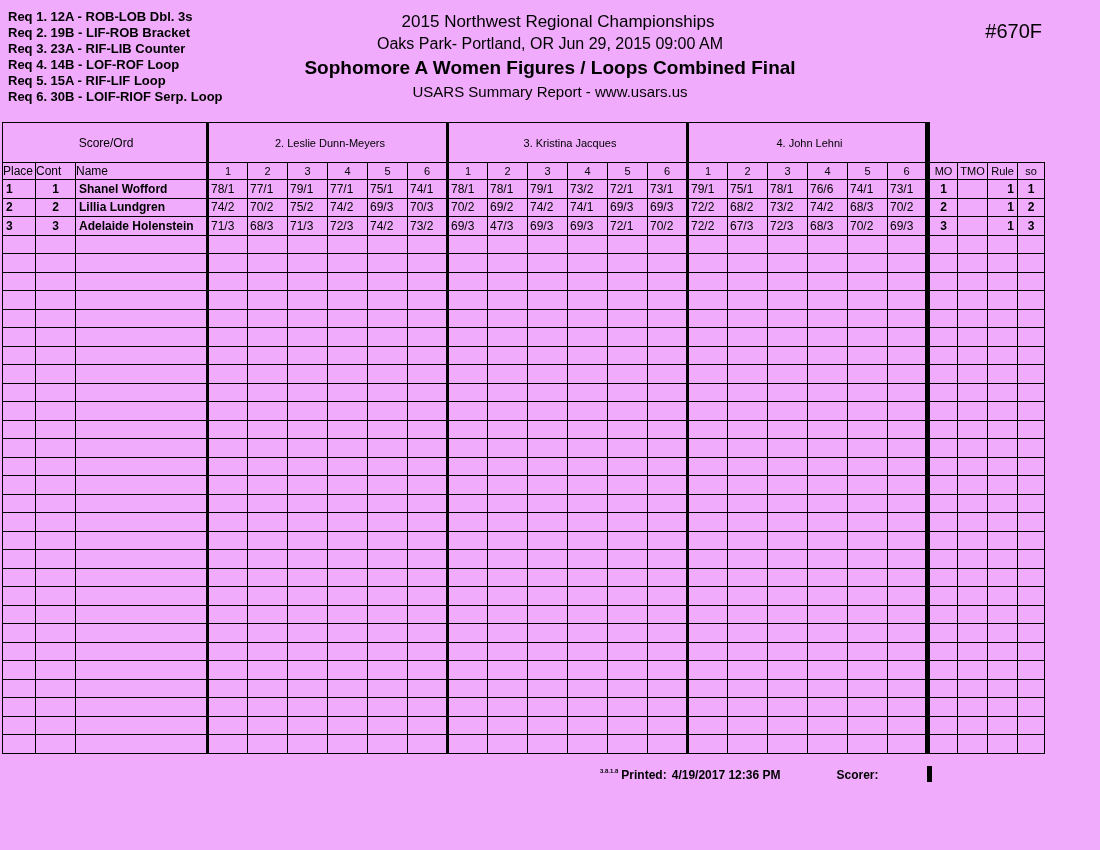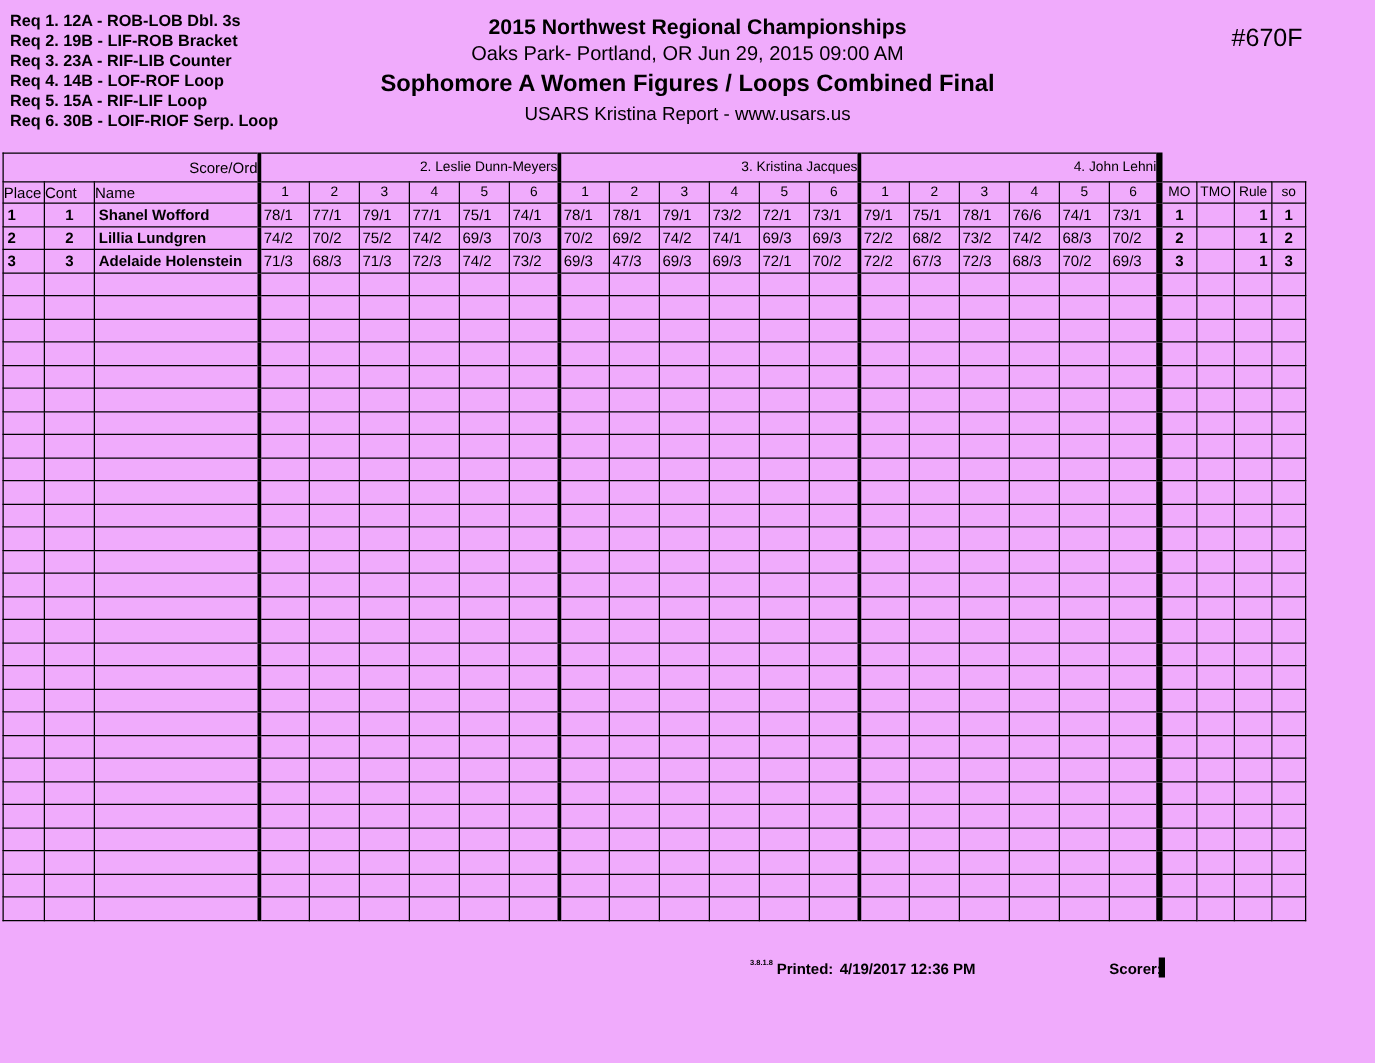--- a/index.html
+++ b/index.html
@@ -9,36 +9,36 @@
     font-family: "Liberation Sans", sans-serif;
     color: #000;
   }
   .page { position: relative; width: 1100px; height: 850px; overflow: hidden; background: #f0abfc; }
 
   
   .req-list { position: absolute; left: 8px; top: 9px; font-size: 13px; font-weight: bold; line-height: 16px; white-space: nowrap; }
 
   
   .title-block { position: absolute; left: 0; top: 12px; width: 1100px; text-align: center; }
-  .title   { font-size: 17px; font-weight: bold; padding-left: 16px; }
+  .title   { font-size: 17px; font-weight: normal; padding-left: 16px; }
   .venue   { font-size: 16px; margin-top: 3px; }
   .event   { font-size: 19px; font-weight: bold; margin-top: 4px; }
   .report  { font-size: 15px; margin-top: 4px; }
 
   .event-num { position: absolute; right: 58px; top: 20px; font-size: 20px; font-weight: normal; }
 
   
   table.score-table { position: absolute; left: 2px; top: 122px; border-collapse: collapse; table-layout: fixed; }
   .score-table th, .score-table td {
     border: 1px solid #000;
     overflow: hidden; white-space: nowrap;
     font-weight: normal;
     vertical-align: middle;
   }
-  .hrow1 th { height: 23px; font-size: 11px; text-align: right; padding-left: 5px; }
+  .hrow1 th { height: 40px; font-size: 11px; text-align: center; padding-left: 5px; }
   .hrow1 th.scoreord { font-size: 12px; padding-left: 3px; }
   .hrow1 th.filler { border-top: none; border-right: none; border-bottom: none; }
   .hrow2 th { height: 17px; font-size: 12px; }
   .hrow2 th.lh  { text-align: left; padding-left: 0; }
   .hrow2 th.num { text-align: center; font-size: 11px; }
   .hrow2 th.rh  { text-align: center; font-size: 11px; }
 
   .score-table tbody td { height: 18.5px; font-size: 12px; }
   td.place { font-weight: bold; font-size: 13px; text-align: left; padding-left: 3px; }
   td.cont  { font-weight: bold; font-size: 13px; text-align: center; }
@@ -49,42 +49,42 @@
   td.rule  { font-weight: bold; text-align: right; padding-right: 3px; }
   td.so    { font-weight: bold; text-align: center; }
 
   .jstart  { border-left: 3px solid #000 !important; }
   .mostart { border-left: 5px solid #000 !important; }
 
   
   .footer { position: absolute; left: 600px; top: 768px; font-size: 12px; font-weight: bold; white-space: nowrap; }
   .ver { font-size: 6px; vertical-align: top; margin-right: 3px; }
   .printed-val { margin-left: 5px; }
-  .scorer { margin-left: 107px; }
+  .scorer { margin-left: 56px; }
   .bar-ext { position: absolute; left: 927px; top: 766px; width: 5px; height: 16px; background: #000; }
 </style>
 </head>
 <body>
 
 <div class="page">
 
   <div class="req-list">
       <div>Req 1. 12A - ROB-LOB Dbl. 3s</div>
       <div>Req 2. 19B - LIF-ROB Bracket</div>
       <div>Req 3. 23A - RIF-LIB Counter</div>
       <div>Req 4. 14B - LOF-ROF Loop</div>
       <div>Req 5. 15A - RIF-LIF Loop</div>
       <div>Req 6. 30B - LOIF-RIOF Serp. Loop</div>
     </div>
 
   <div class="title-block">
     <div class="title">2015 Northwest Regional Championships</div>
     <div class="venue">Oaks Park- Portland, OR  Jun 29, 2015  09:00 AM</div>
     <div class="event">Sophomore A Women Figures / Loops Combined Final</div>
-    <div class="report">USARS Kristina Report - www.usars.us</div>
+    <div class="report">USARS Summary Report - www.usars.us</div>
   </div>
 
   <div class="event-num">#670F</div>
 
   <table class="score-table">
       <colgroup>
         <col style="width: 33px;">
         <col style="width: 40px;">
         <col style="width: 132px;">
         <col style="width: 40px;">

